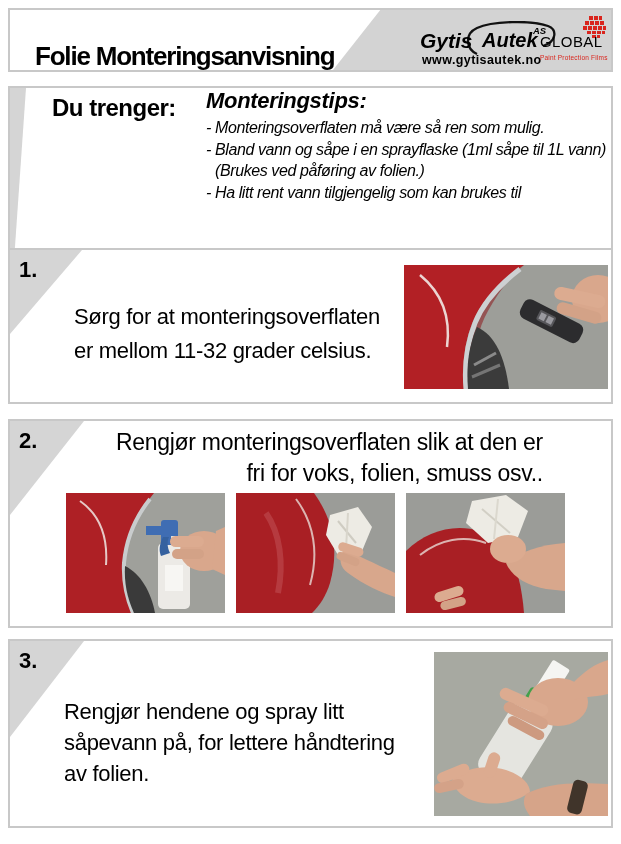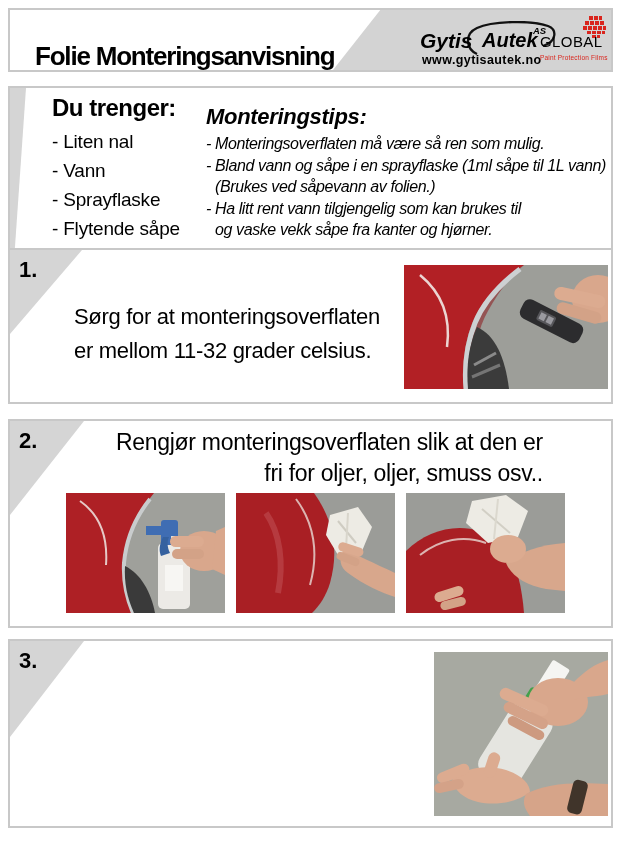--- a/index.html
+++ b/index.html
@@ -21,21 +21,21 @@
   .global-tagline{position:absolute;left:0;top:38px;font-size:6.5px;color:#d9251d;
                   letter-spacing:0.2px;white-space:nowrap;}
   
   .needs-box{top:86px;height:177px;}
   .left-sliver{position:absolute;left:0;top:0;height:100%;width:16px;background:#d5d5d5;
                clip-path:polygon(0 0,100% 0,25% 100%,0 100%);}
   .needs-col{position:absolute;left:42px;top:6px;}
   .needs-title{margin:0;font-size:24px;font-weight:bold;letter-spacing:-0.5px;}
   .need-items{margin-top:5px;}
   .need-item{font-size:19px;line-height:29px;letter-spacing:-0.2px;}
-  .tips-col{position:absolute;left:196px;top:16px;width:402px;}
+  .tips-col{position:absolute;left:196px;top:0;width:402px;}
   .tips-title{margin:0;font-size:22px;font-weight:bold;font-style:italic;letter-spacing:-0.3px;}
   .tip-line{font-size:16px;line-height:21.5px;letter-spacing:-0.4px;white-space:nowrap;font-style:italic;}
   .tip-line.indent{padding-left:9px;}
   .tips-lines{margin-top:3px;}
   
   .step1{top:248px;height:156px;}
   .step2{top:419px;height:209px;}
   .step3{top:639px;height:189px;}
   .corner{position:absolute;left:0;top:0;background:#d5d5d5;
           clip-path:polygon(0 0,100% 0,0 100%);}
@@ -99,35 +99,28 @@
       </svg>
       <div class="global-name">GLOBAL</div>
       <div class="global-tagline">Paint Protection Films</div>
     </div>
   </header>
 
   <section class="box needs-box">
     <div class="left-sliver"></div>
     <div class="needs-col">
       <h2 class="needs-title">Du trenger:</h2>
-      <div class="need-items">
-        <div class="need-item">- Liten nal</div>
-        <div class="need-item">- Vann</div>
-        <div class="need-item">- Sprayflaske</div>
-        <div class="need-item">- Flytende såpe</div>
-      </div>
     </div>
     <div class="tips-col">
       <h2 class="tips-title">Monteringstips:</h2>
       <div class="tips-lines">
         <div class="tip-line">- Monteringsoverflaten må være så ren som mulig.</div>
         <div class="tip-line">- Bland vann og såpe i en sprayflaske (1ml såpe til 1L vann)</div>
-        <div class="tip-line indent">(Brukes ved såpevann av folien.)</div>
+        <div class="tip-line indent">(Brukes ved påføring av folien.)</div>
         <div class="tip-line">- Ha litt rent vann tilgjengelig som kan brukes til</div>
-        <div class="tip-line indent">og vaske vekk såpe fra kanter og hjørner.</div>
       </div>
     </div>
   </section>
 
   <section class="box step1">
     <div class="corner"></div>
     <div class="stepnum">1.</div>
     <div class="step1-text">
       <div>Sørg for at monteringsoverflaten</div>
       <div>er mellom 11-32 grader celsius.</div>
@@ -153,21 +146,21 @@
         </g>
       </svg>
     </figure>
   </section>
 
   <section class="box step2">
     <div class="corner"></div>
     <div class="stepnum">2.</div>
     <div class="step2-heading">
       <div>Rengjør monteringsoverflaten slik at den er</div>
-      <div class="l2">fri for oljer, oljer, smuss osv..</div>
+      <div class="l2">fri for voks, folien, smuss osv..</div>
     </div>
     <div class="step2-photos">
       <figure class="photo-s2">
         <svg viewBox="0 0 159 120" width="159" height="120">
           <rect width="159" height="120" fill="#9fa09b"></rect>
           <path d="M0 0 L88 0 C70 22 60 44 58 66 C56 88 60 106 66 120 L0 120 Z" fill="#ae2025"></path>
           <path d="M14 8 C34 22 42 44 40 72" stroke="#f0e8e4" stroke-width="2" fill="none" opacity="0.85"></path>
           <path d="M84 6 C68 26 60 48 58 70 C57 90 61 106 67 120" stroke="#c9cccd" stroke-width="4" fill="none"></path>
           <path d="M68 120 C61 105 58 89 59 73 C75 81 85 99 89 120 Z" fill="#3a3a3a"></path>
           <rect x="92" y="50" width="32" height="66" rx="5" fill="#eceae6"></rect>
@@ -209,20 +202,25 @@
           <rect x="28" y="96" width="30" height="10" rx="5" fill="#dcab90" transform="rotate(-18 43 101)"></rect>
           <rect x="34" y="106" width="26" height="9" rx="4.5" fill="#d3a287" transform="rotate(-14 47 110)"></rect>
         </svg>
       </figure>
     </div>
   </section>
 
   <section class="box step3">
     <div class="corner"></div>
     <div class="stepnum">3.</div>
+    <div class="step3-text">
+      <div>Rengjør hendene og spray litt</div>
+      <div>såpevann på, for lettere håndtering</div>
+      <div>av folien.</div>
+    </div>
     <figure class="photo photo-step3">
       <svg viewBox="0 0 174 164">
         <rect width="174" height="164" fill="#a7a9a1"></rect>
         <g transform="rotate(32 92 66)">
           <rect x="74" y="52" width="46" height="84" rx="12" fill="#e9e9e5" opacity="0.93"></rect>
           <rect x="80" y="36" width="26" height="18" rx="3" fill="#43a04b"></rect>
           <rect x="84" y="2" width="20" height="36" rx="2" fill="#f5f5f2"></rect>
           <rect x="84" y="30" width="20" height="7" fill="#e2e2de"></rect>
         </g>
         <ellipse cx="124" cy="50" rx="30" ry="24" fill="#d9a78c"></ellipse>

